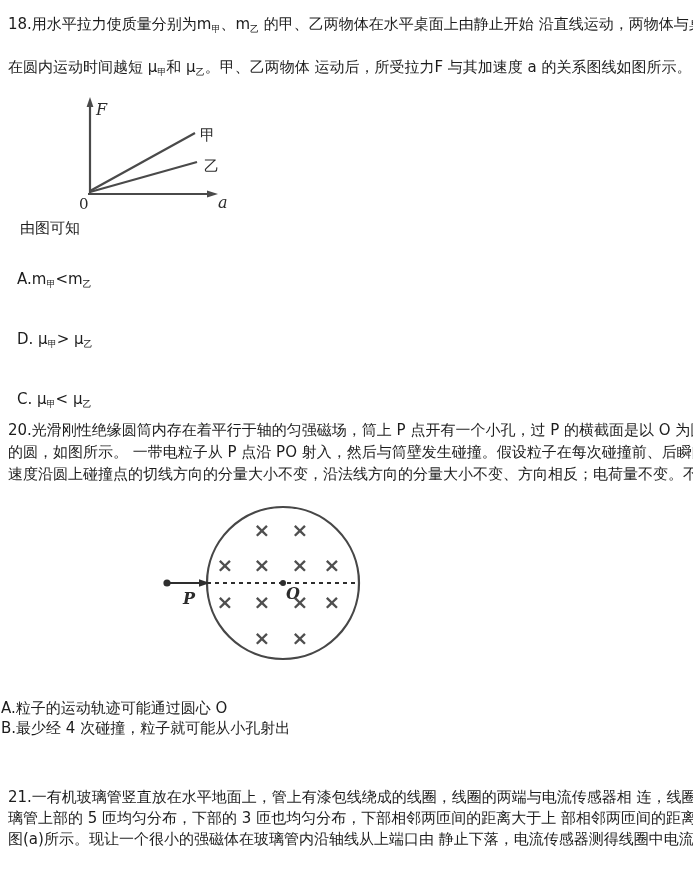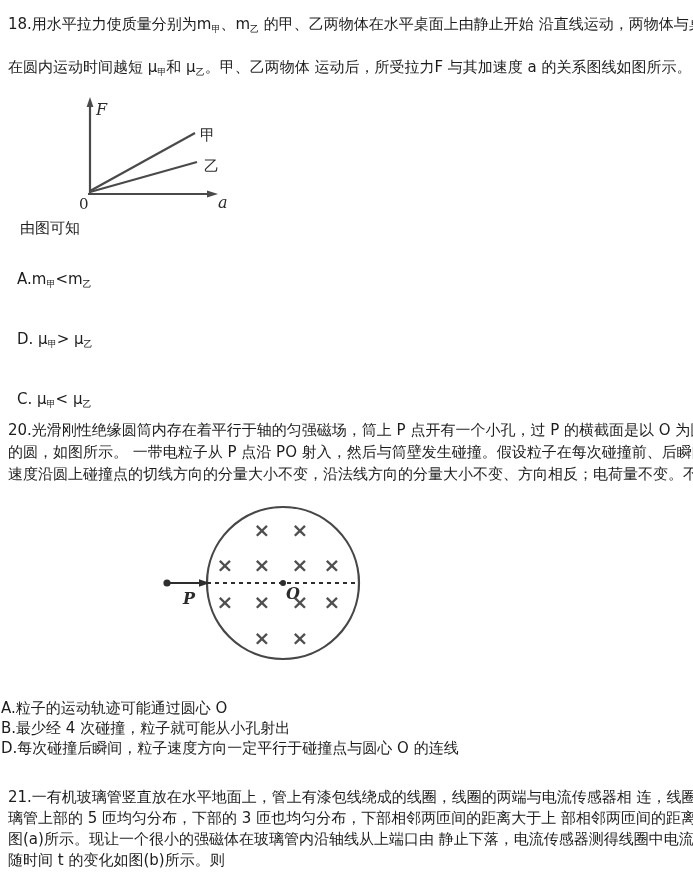--- a/index.html
+++ b/index.html
@@ -90,23 +90,21 @@
     <text x="106" y="113" text-anchor="middle" class="cross-glyph">×</text>
     <text x="144" y="113" text-anchor="middle" class="cross-glyph">×</text>
     <text x="176" y="113" text-anchor="middle" class="cross-glyph">×</text>
     <text x="106" y="149" text-anchor="middle" class="cross-glyph">×</text>
     <text x="144" y="149" text-anchor="middle" class="cross-glyph">×</text>
   </svg>
 
   <div id="q20-options" class="stem">
       <div class="tline">A.粒子的运动轨迹可能通过圆心 O</div>
       <div class="tline">B.最少经 4 次碰撞，粒子就可能从小孔射出</div>
-      <div class="tline">D.每次碰撞后瞬间，粒子速度方向一定平行于碰撞点与圆心 O 的连线</div>
     </div>
 
   <div id="q21-stem" class="stem">
       <div class="tline">21.一有机玻璃管竖直放在水平地面上，管上有漆包线绕成的线圈，线圈的两端与电流传感器相 连，线圈在玻</div>
       <div class="tline">璃管上部的 5 匝均匀分布，下部的 3 匝也均匀分布，下部相邻两匝间的距离大于上 部相邻两匝间的距离。如</div>
       <div class="tline">图(a)所示。现让一个很小的强磁体在玻璃管内沿轴线从上端口由 静止下落，电流传感器测得线圈中电流 I</div>
-      <div class="tline">随时间 t 的变化如图(b)所示。则</div>
     </div>
 
 </div>
 
 </body></html>

